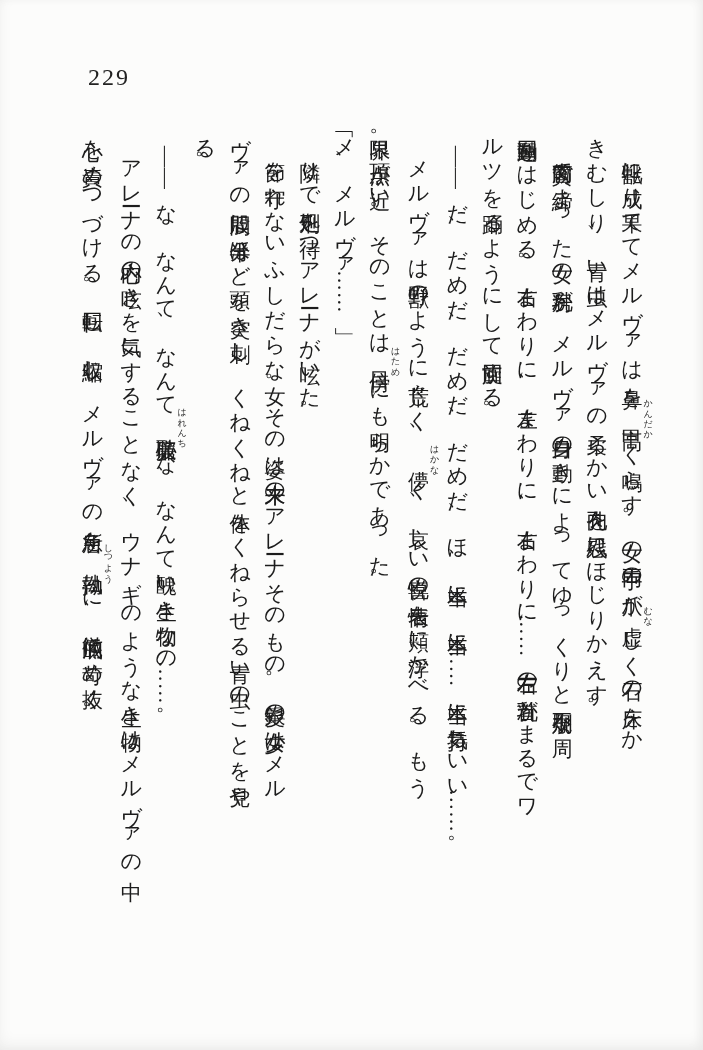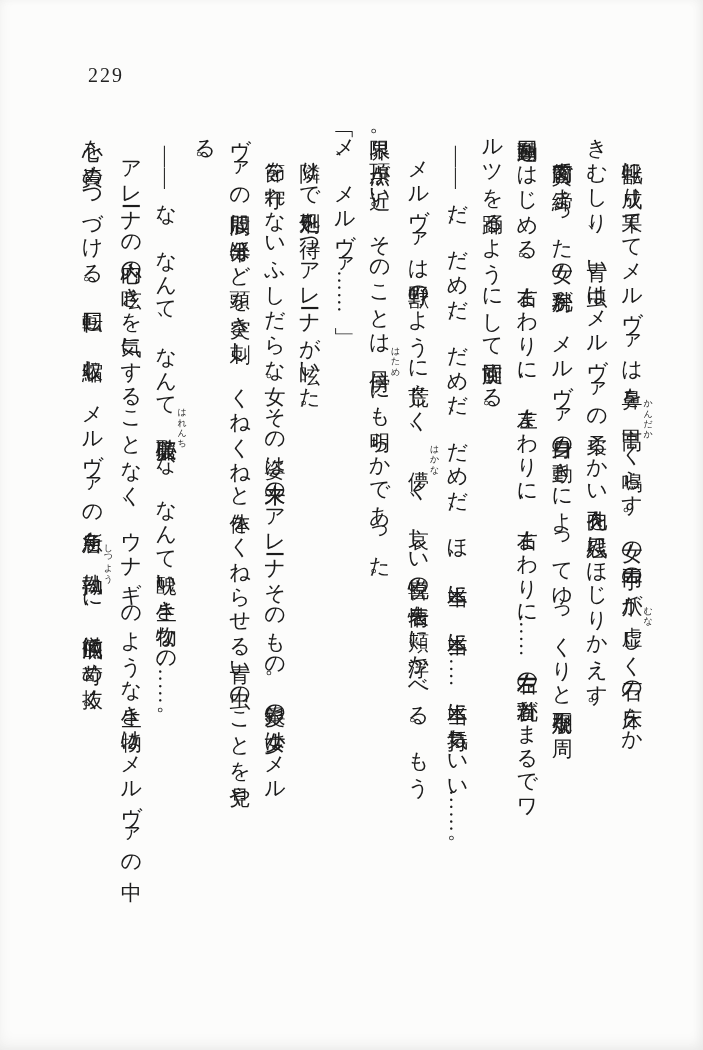--- a/index.html
+++ b/index.html
@@ -17,21 +17,21 @@
     width: 703px;
     height: 1050px;
     background: #fcfcfb;
     box-shadow: inset 0 -6px 14px rgba(0,0,0,0.05), inset -4px 0 10px rgba(0,0,0,0.03);
     font-family: "Liberation Serif", "DejaVu Serif", serif;
   }
   .page-number {
     position: absolute;
     top: 64px;
     left: 88px;
-    font-size: 20px;
+    font-size: 24px;
     letter-spacing: 2px;
     color: #222;
   }
   .text-area {
     position: absolute;
     top: 124px;
     right: 50px;
     height: 832px;
     writing-mode: vertical-rl;
     -webkit-writing-mode: vertical-rl;

